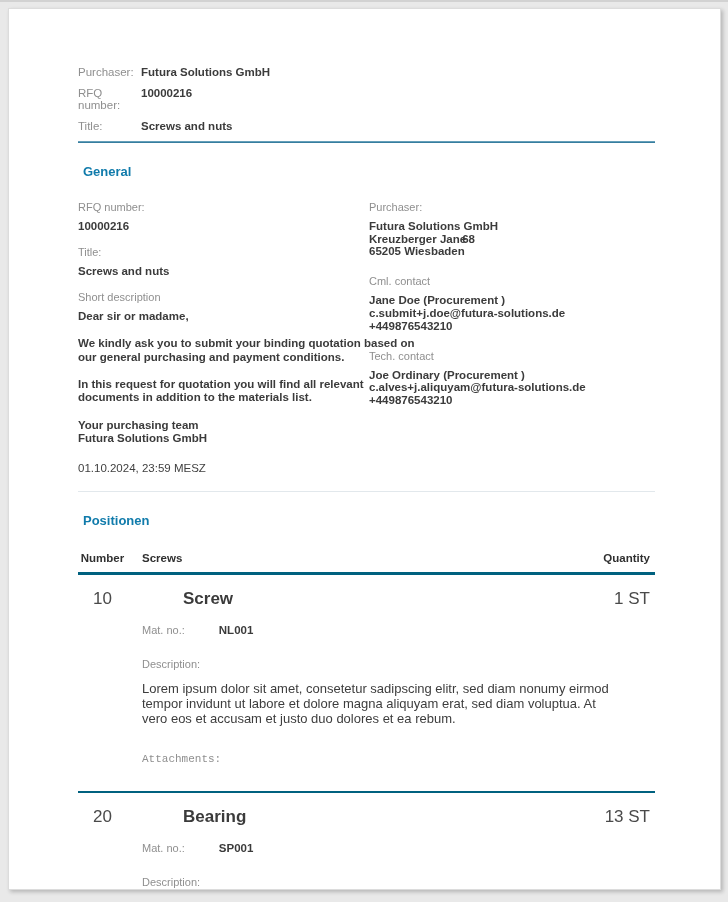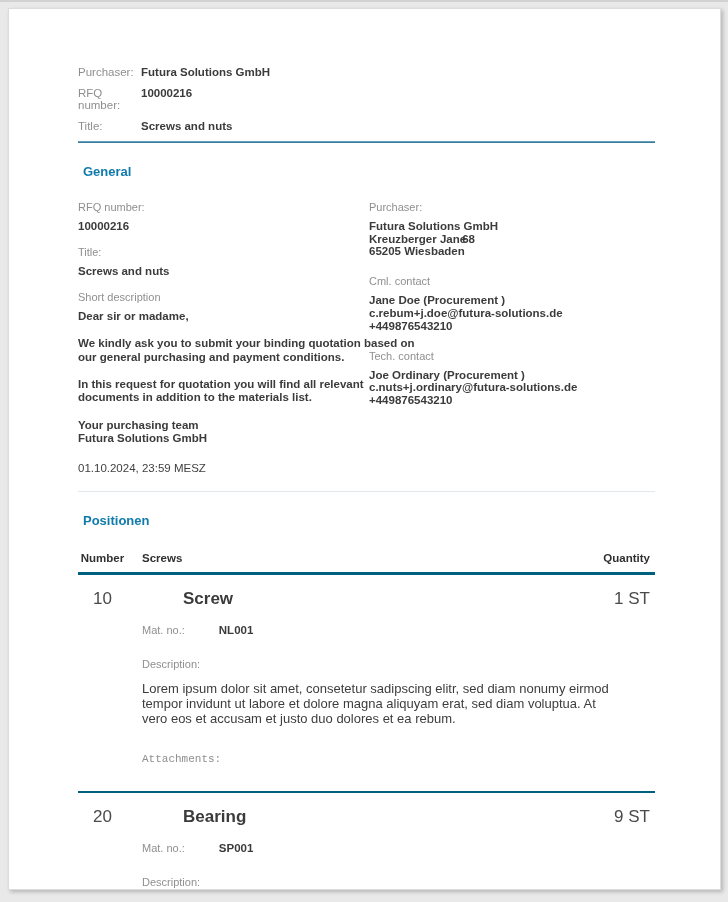--- a/index.html
+++ b/index.html
@@ -138,29 +138,29 @@
           <div class="field-value addr">
             <div>Futura Solutions GmbH</div>
             <div><span>Kreuzberger Jane</span><span class="street-no">68</span></div>
             <div>65205 Wiesbaden</div>
           </div>
         </div>
         <div class="group" style="margin-top:17px;">
           <div class="field-label">Cml. contact</div>
           <div class="field-value contact">
             <div>Jane Doe (Procurement )</div>
-            <div>c.rebum+j.doe@futura-solutions.de</div>
+            <div>c.submit+j.doe@futura-solutions.de</div>
             <div>+449876543210</div>
           </div>
         </div>
         <div class="group" style="margin-top:17px;">
           <div class="field-label">Tech. contact</div>
           <div class="field-value contact">
             <div>Joe Ordinary (Procurement )</div>
-            <div>c.nuts+j.ordinary@futura-solutions.de</div>
+            <div>c.alves+j.aliquyam@futura-solutions.de</div>
             <div>+449876543210</div>
           </div>
         </div>
       </div>
     </div>
 
     <div class="rule-faint"></div>
 
     <div class="section-heading">Positionen</div>
 
@@ -187,21 +187,21 @@
 vero eos et accusam et justo duo dolores et ea rebum.</div>
         <div class="field-label attach-label">Attachments:</div>
       </div>
     </div>
     <div class="rule-thick" style="height:2px;"></div>
 
     <div class="item">
       <div class="item-top">
         <span class="col-number">20</span>
         <span class="col-title">Bearing</span>
-        <span class="col-qty">9 ST</span>
+        <span class="col-qty">13 ST</span>
       </div>
       <div class="item-body">
         <div class="mat-line">
           <span class="field-label">Mat. no.:</span><span class="field-value">SP001</span>
         </div>
         <div class="field-label desc-label">Description:</div>
         <div class="lorem">Lorem ipsum dolor sit amet, consetetur sadipscing elitr, sed diam nonumy eirmod
 tempor invidunt ut labore et dolore magna aliquyam erat, sed diam voluptua. At
 vero eos et accusam et justo duo dolores et ea rebum.</div>
 

